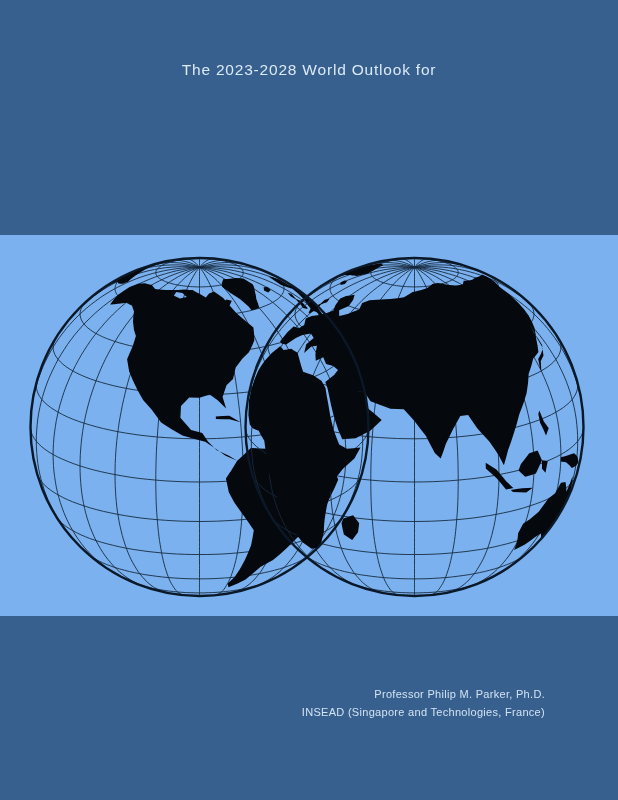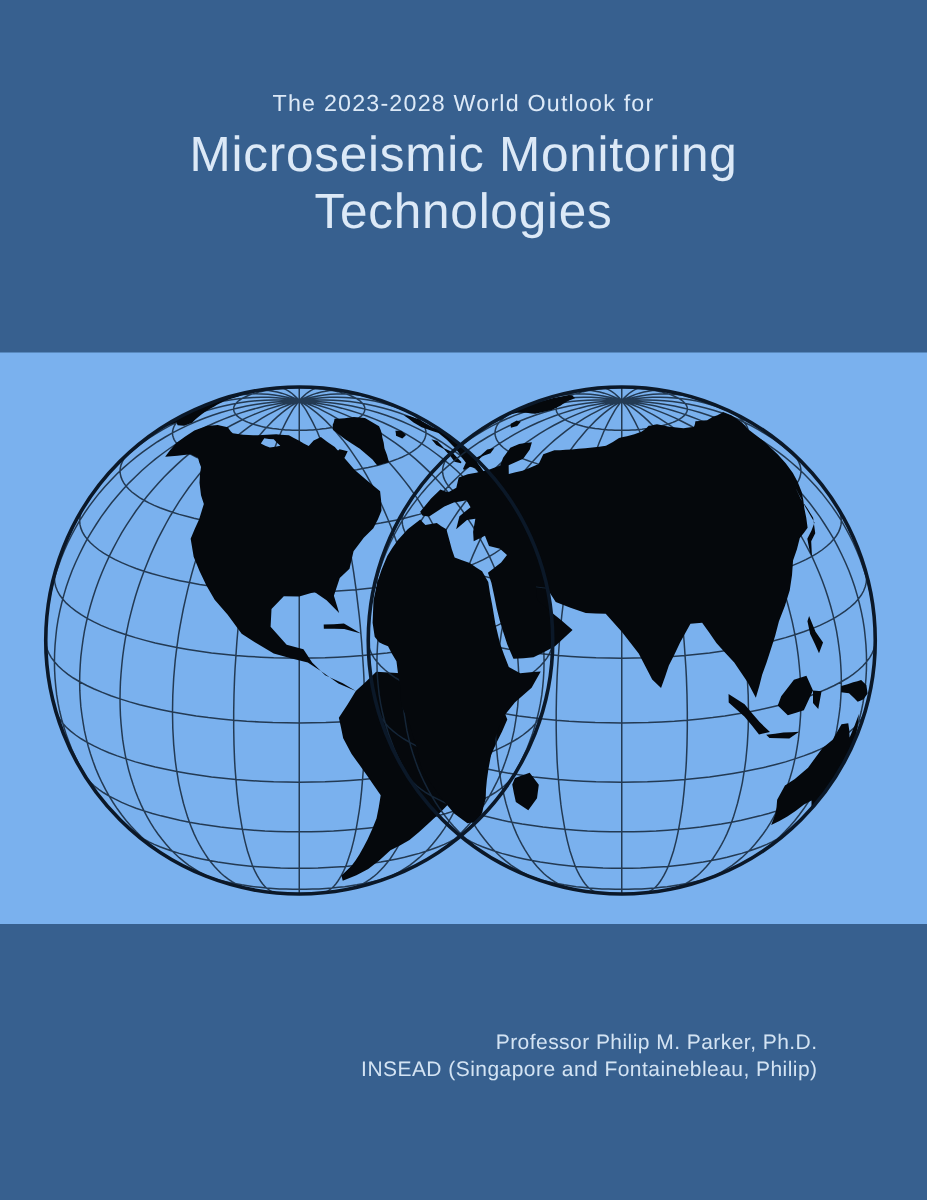--- a/index.html
+++ b/index.html
@@ -42,34 +42,33 @@
     font-weight: 400;
     font-size: 33px;
     line-height: 38px;
     letter-spacing: 0.5px;
     color: var(--title-text, #dce9f7);
   }
   .author-block {
     position: absolute;
     right: 73px; top: 685px;
     text-align: right;
-    font-size: 14px;
+    font-size: 11px;
     line-height: 18px;
     letter-spacing: 0.3px;
     color: var(--author-text, #d3e3f3);
   }
 </style>
 </head>
 <body>
 
 <div class="cover" style="--bg: #37608f; --band: #7ab1ee; --title-text: #dce9f7; --author-text: #d3e3f3;">
 
   <div class="series-line">The 2023-2028 World Outlook for</div>
 
-  <h1 class="book-title">Microseismic Monitoring Technologies</h1>
 
   <div class="map-band"></div>
 
   <svg class="map" viewBox="0 0 618 800">
       <defs>
         <clipPath id="clipgL">
           <circle cx="199.5" cy="427" r="169.6"></circle>
         </clipPath>
         <clipPath id="clipgR">
           <circle cx="414.5" cy="427" r="169.6"></circle>
@@ -82,16 +81,16 @@
       <g clip-path="url(#clipgR)">
         <path d="M348.8 582.7L351.7 583.8L354.7 584.8L358.0 585.8L361.3 586.8L364.8 587.6L368.5 588.5L372.3 589.2L376.1 589.9L380.1 590.5L384.2 591.1L388.4 591.5L392.6 592.0L396.9 592.3L401.3 592.6L405.7 592.7L410.1 592.9L414.5 592.9L418.9 592.9L423.3 592.7L427.7 592.6L432.1 592.3L436.4 592.0L440.6 591.5L444.8 591.1L448.9 590.5L452.9 589.9L456.8 589.2L460.5 588.5L464.2 587.6L467.7 586.8L471.0 585.8L474.3 584.8L477.3 583.8L480.2 582.7M302.9 553.9L305.3 555.8L308.0 557.7L311.0 559.4L314.3 561.2L317.8 562.9L321.6 564.5L325.7 566.0L330.0 567.5L334.5 568.9L339.3 570.2L344.3 571.5L349.4 572.6L354.7 573.7L360.2 574.7L365.9 575.5L371.7 576.3L377.6 577.0L383.6 577.6L389.7 578.0L395.8 578.4L402.0 578.7L408.2 578.8L414.5 578.9L420.8 578.8L427.0 578.7L433.2 578.4L439.3 578.0L445.4 577.6L451.4 577.0L457.3 576.3L463.1 575.5L468.8 574.7L474.3 573.7L479.6 572.6L484.7 571.5L489.7 570.2L494.5 568.9L499.0 567.5L503.3 566.0L507.4 564.5L511.2 562.9L514.7 561.2L518.0 559.4L521.0 557.7L523.7 555.8L526.1 553.9M271.3 516.8L273.1 519.2L275.3 521.6L277.9 524.0L280.8 526.3L284.1 528.5L287.8 530.7L291.8 532.8L296.1 534.9L300.8 536.9L305.7 538.8L311.0 540.6L316.6 542.3L322.4 543.9L328.5 545.4L334.8 546.9L341.3 548.2L348.1 549.4L355.0 550.4L362.0 551.4L369.3 552.2L376.6 552.9L384.1 553.5L391.6 554.0L399.2 554.3L406.8 554.5L414.5 554.5L422.2 554.5L429.8 554.3L437.4 554.0L444.9 553.5L452.4 552.9L459.7 552.2L467.0 551.4L474.0 550.4L480.9 549.4L487.7 548.2L494.2 546.9L500.5 545.4L506.6 543.9L512.4 542.3L518.0 540.6L523.3 538.8L528.2 536.9L532.9 534.9L537.2 532.8L541.3 530.7L544.9 528.5L548.2 526.3L551.1 524.0L553.7 521.6L555.9 519.2L557.7 516.8M252.2 473.9L253.3 476.7L254.8 479.4L256.8 482.1L259.2 484.8L262.1 487.4L265.4 490.0L269.1 492.5L273.1 494.9L277.6 497.3L282.4 499.6L287.6 501.8L293.2 503.9L299.1 505.9L305.3 507.9L311.8 509.7L318.5 511.4L325.6 512.9L332.9 514.4L340.4 515.7L348.1 516.9L356.0 518.0L364.1 518.9L372.3 519.7L380.6 520.3L389.0 520.8L397.4 521.2L406.0 521.4L414.5 521.5L423.0 521.4L431.6 521.2L440.0 520.8L448.4 520.3L456.8 519.7L464.9 518.9L473.0 518.0L480.9 516.9L488.6 515.7L496.1 514.4L503.4 512.9L510.5 511.4L517.2 509.7L523.7 507.9L529.9 505.9L535.8 503.9L541.4 501.8L546.6 499.6L551.4 497.3L555.9 494.9L559.9 492.5L563.6 490.0L566.9 487.4L569.8 484.8L572.2 482.1L574.2 479.4L575.7 476.7L576.8 473.9M245.5 427.0L245.7 429.9L246.4 432.8L247.6 435.6L249.2 438.4L251.3 441.2L253.8 444.0L256.7 446.7L260.1 449.4L263.9 452.0L268.1 454.5L272.8 457.0L277.8 459.3L283.2 461.6L288.9 463.8L295.0 465.9L301.4 467.9L308.1 469.8L315.2 471.5L322.5 473.1L330.0 474.6L337.8 476.0L345.8 477.3L353.9 478.4L362.3 479.3L370.8 480.1L379.4 480.8L388.1 481.3L396.8 481.7L405.7 481.9L414.5 482.0L423.3 481.9L432.2 481.7L440.9 481.3L449.6 480.8L458.2 480.1L466.7 479.3L475.1 478.4L483.2 477.3L491.2 476.0L499.0 474.6L506.5 473.1L513.8 471.5L520.9 469.8L527.6 467.9L534.0 465.9L540.1 463.8L545.8 461.6L551.2 459.3L556.2 457.0L560.9 454.5L565.1 452.0L568.9 449.4L572.3 446.7L575.2 444.0L577.7 441.2L579.8 438.4L581.4 435.6L582.6 432.8L583.3 429.9L583.5 427.0M251.5 382.9L251.3 385.6L251.5 388.4L252.2 391.2L253.3 394.0L254.8 396.7L256.8 399.4L259.2 402.1L262.1 404.7L265.4 407.3L269.1 409.8L273.1 412.2L277.6 414.6L282.4 416.9L287.6 419.1L293.2 421.2L299.1 423.2L305.3 425.1L311.8 426.9L318.5 428.6L325.6 430.2L332.9 431.7L340.4 433.0L348.1 434.2L356.0 435.3L364.1 436.2L372.3 437.0L380.6 437.6L389.0 438.1L397.4 438.5L406.0 438.7L414.5 438.8L423.0 438.7L431.6 438.5L440.0 438.1L448.4 437.6L456.8 437.0L464.9 436.2L473.0 435.3L480.9 434.2L488.6 433.0L496.1 431.7L503.4 430.2L510.5 428.6L517.2 426.9L523.7 425.1L529.9 423.2L535.8 421.2L541.4 419.1L546.6 416.9L551.4 414.6L555.9 412.2L559.9 409.8L563.6 407.3L566.9 404.7L569.8 402.1L572.2 399.4L574.2 396.7L575.7 394.0L576.8 391.2L577.5 388.4L577.7 385.6L577.5 382.9M269.9 339.6L268.9 342.1L268.3 344.6L268.1 347.1L268.3 349.6L268.9 352.1L269.9 354.6L271.3 357.0L273.1 359.4L275.3 361.8L277.9 364.2L280.8 366.5L284.1 368.7L287.8 370.9L291.8 373.1L296.1 375.1L300.8 377.1L305.7 379.0L311.0 380.8L316.6 382.5L322.4 384.1L328.5 385.7L334.8 387.1L341.3 388.4L348.1 389.6L355.0 390.6L362.0 391.6L369.3 392.4L376.6 393.1L384.1 393.7L391.6 394.2L399.2 394.5L406.8 394.7L414.5 394.8L422.2 394.7L429.8 394.5L437.4 394.2L444.9 393.7L452.4 393.1L459.7 392.4L467.0 391.6L474.0 390.6L480.9 389.6L487.7 388.4L494.2 387.1L500.5 385.7L506.6 384.1L512.4 382.5L518.0 380.8L523.3 379.0L528.2 377.1L532.9 375.1L537.2 373.1L541.3 370.9L544.9 368.7L548.2 366.5L551.1 364.2L553.7 361.8L555.9 359.4L557.7 357.0L559.1 354.6L560.1 352.1L560.7 349.6L560.9 347.1L560.7 344.6L560.1 342.1L559.1 339.6M300.8 302.0L299.1 303.9L297.6 305.9L296.5 307.9L295.7 309.9L295.2 312.0L295.0 314.0L295.2 316.0L295.7 318.1L296.5 320.1L297.6 322.1L299.1 324.1L300.8 326.0L302.9 328.0L305.3 329.8L308.0 331.7L311.0 333.5L314.3 335.2L317.8 336.9L321.6 338.5L325.7 340.0L330.0 341.5L334.5 342.9L339.3 344.2L344.3 345.5L349.4 346.6L354.7 347.7L360.2 348.7L365.9 349.6L371.7 350.3L377.6 351.0L383.6 351.6L389.7 352.1L395.8 352.4L402.0 352.7L408.2 352.9L414.5 352.9L420.8 352.9L427.0 352.7L433.2 352.4L439.3 352.1L445.4 351.6L451.4 351.0L457.3 350.3L463.1 349.6L468.8 348.7L474.3 347.7L479.6 346.6L484.7 345.5L489.7 344.2L494.5 342.9L499.0 341.5L503.3 340.0L507.4 338.5L511.2 336.9L514.7 335.2L518.0 333.5L521.0 331.7L523.7 329.8L526.1 328.0L528.2 326.0L529.9 324.1L531.4 322.1L532.5 320.1L533.3 318.1L533.8 316.0L534.0 314.0L533.8 312.0L533.3 309.9L532.5 307.9L531.4 305.9L529.9 303.9L528.2 302.0M346.1 272.4L343.6 273.6L341.3 274.9L339.2 276.1L337.3 277.4L335.6 278.8L334.1 280.1L332.9 281.5L331.8 282.9L331.0 284.3L330.5 285.7L330.1 287.2L330.0 288.6L330.1 290.1L330.5 291.5L331.0 292.9L331.8 294.3L332.9 295.7L334.1 297.1L335.6 298.5L337.3 299.8L339.2 301.1L341.3 302.4L343.6 303.6L346.1 304.8L348.8 305.9L351.7 307.0L354.7 308.1L358.0 309.1L361.3 310.0L364.8 310.9L368.5 311.7L372.3 312.4L376.1 313.1L380.1 313.7L384.2 314.3L388.4 314.8L392.6 315.2L396.9 315.5L401.3 315.8L405.7 316.0L410.1 316.1L414.5 316.1L418.9 316.1L423.3 316.0L427.7 315.8L432.1 315.5L436.4 315.2L440.6 314.8L444.8 314.3L448.9 313.7L452.9 313.1L456.8 312.4L460.5 311.7L464.2 310.9L467.7 310.0L471.0 309.1L474.3 308.1L477.3 307.0L480.2 305.9L482.9 304.8L485.4 303.6L487.7 302.4L489.8 301.1L491.7 299.8L493.4 298.5L494.9 297.1L496.1 295.7L497.2 294.3L498.0 292.9L498.5 291.5L498.9 290.1L499.0 288.6L498.9 287.2L498.5 285.7L498.0 284.3L497.2 282.9L496.1 281.5L494.9 280.1L493.4 278.8L491.7 277.4L489.8 276.1L487.7 274.9L485.4 273.6L482.9 272.4M414.5 258.4L412.2 258.4L409.9 258.5L407.7 258.6L405.4 258.7L403.2 258.9L401.0 259.1L398.8 259.4L396.7 259.6L394.6 260.0L392.6 260.3L390.7 260.7L388.8 261.1L387.0 261.6L385.2 262.1L383.6 262.6L382.0 263.1L380.5 263.7L379.1 264.3L377.8 264.9L376.6 265.5L375.5 266.2L374.5 266.9L373.7 267.5L372.9 268.3L372.3 269.0L371.7 269.7L371.3 270.4L371.0 271.2L370.8 271.9L370.8 272.7L370.8 273.4L371.0 274.1L371.3 274.9L371.7 275.6L372.3 276.3L372.9 277.1L373.7 277.8L374.5 278.4L375.5 279.1L376.6 279.8L377.8 280.4L379.1 281.0L380.5 281.6L382.0 282.2L383.6 282.7L385.2 283.2L387.0 283.7L388.8 284.2L390.7 284.6L392.6 285.0L394.6 285.3L396.7 285.7L398.8 285.9L401.0 286.2L403.2 286.4L405.4 286.6L407.7 286.7L409.9 286.8L412.2 286.9L414.5 286.9L416.8 286.9L419.1 286.8L421.3 286.7L423.6 286.6L425.8 286.4L428.0 286.2L430.2 285.9L432.3 285.7L434.4 285.3L436.4 285.0L438.3 284.6L440.2 284.2L442.0 283.7L443.8 283.2L445.4 282.7L447.0 282.2L448.5 281.6L449.9 281.0L451.2 280.4L452.4 279.8L453.5 279.1L454.5 278.4L455.3 277.8L456.1 277.1L456.8 276.3L457.3 275.6L457.7 274.9L458.0 274.1L458.2 273.4L458.2 272.7L458.2 271.9L458.0 271.2L457.7 270.4L457.3 269.7L456.8 269.0L456.1 268.3L455.3 267.5L454.5 266.9L453.5 266.2L452.4 265.5L451.2 264.9L449.9 264.3L448.5 263.7L447.0 263.1L445.4 262.6L443.8 262.1L442.0 261.6L440.2 261.1L438.3 260.7L436.4 260.3L434.4 260.0L432.3 259.6L430.2 259.4L428.0 259.1L425.8 258.9L423.6 258.7L421.3 258.6L419.1 258.5L416.8 258.4L414.5 258.4M414.5 258.0L414.5 258.2L414.5 258.6L414.5 259.3L414.5 260.1L414.5 261.1L414.5 262.3L414.5 263.8L414.5 265.4L414.5 267.2M401.0 258.6L402.4 258.7L403.9 259.1L405.4 259.6L406.9 260.4L408.4 261.4L409.9 262.5L411.4 263.9L413.0 265.4L414.5 267.2M385.6 260.5L388.4 260.3L391.2 260.3L394.1 260.4L396.9 260.8L399.8 261.4L402.7 262.1L405.7 263.1L408.6 264.3L411.6 265.6L414.5 267.2M365.9 265.2L369.7 264.3L373.6 263.5L377.6 263.0L381.6 262.7L385.6 262.5L389.7 262.6L393.7 262.9L397.9 263.3L402.0 264.0L406.2 264.9L410.3 265.9L414.5 267.2M332.7 279.1L336.9 276.9L341.3 274.9L345.8 273.0L350.3 271.3L355.0 269.8L359.7 268.5L364.4 267.4L369.3 266.5L374.2 265.8L379.1 265.3L384.1 265.0L389.1 264.9L394.1 264.9L399.2 265.2L404.3 265.7L409.4 266.3L414.5 267.2M285.9 317.4L289.4 313.4L293.2 309.5L297.1 305.8L301.1 302.2L305.3 298.7L309.6 295.4L314.0 292.3L318.5 289.4L323.2 286.6L328.0 283.9L332.9 281.5L337.9 279.2L342.9 277.1L348.1 275.2L353.3 273.5L358.7 272.0L364.1 270.6L369.5 269.5L375.0 268.5L380.6 267.7L386.2 267.2L391.8 266.8L397.4 266.6L403.1 266.6L408.8 266.8L414.5 267.2M245.5 427.0L245.6 421.4L245.9 415.9L246.4 410.3L247.1 404.8L248.1 399.3L249.2 393.8L250.5 388.3L252.0 383.0L253.8 377.6L255.7 372.3L257.8 367.1L260.1 362.0L262.6 357.0L265.3 352.0L268.1 347.1L271.2 342.3L274.4 337.6L277.8 333.1L281.3 328.6L285.0 324.3L288.9 320.1L292.9 316.0L297.1 312.1L301.4 308.3L305.9 304.6L310.5 301.1L315.2 297.7L320.0 294.5L324.9 291.5L330.0 288.6L335.2 285.9L340.4 283.4L345.8 281.0L351.2 278.8L356.7 276.8L362.3 275.0L367.9 273.4L373.6 272.0L379.4 270.7L385.2 269.6L391.0 268.8L396.8 268.1L402.7 267.6L408.6 267.3L414.5 267.2M282.4 532.4L279.2 528.2L276.1 523.8L273.1 519.2L270.4 514.6L267.8 509.8L265.4 505.0L263.1 500.1L261.1 495.0L259.2 489.9L257.6 484.7L256.1 479.5L254.8 474.2L253.7 468.8L252.8 463.3L252.2 457.9L251.7 452.4L251.4 446.8L251.3 441.2L251.4 435.7L251.7 430.1L252.2 424.5L252.8 418.9L253.7 413.3L254.8 407.7L256.1 402.2L257.6 396.6L259.2 391.2L261.1 385.7L263.1 380.3L265.4 375.0L267.8 369.8L270.4 364.6L273.1 359.4L276.1 354.4L279.2 349.5L282.4 344.6L285.9 339.8L289.4 335.2L293.2 330.7L297.1 326.2L301.1 321.9L305.3 317.8L309.6 313.7L314.0 309.8L318.5 306.1L323.2 302.5L328.0 299.0L332.9 295.7L337.9 292.6L342.9 289.6L348.1 286.8L353.3 284.2L358.7 281.7L364.1 279.4L369.5 277.3L375.0 275.4L380.6 273.7L386.2 272.1L391.8 270.7L397.4 269.6L403.1 268.6L408.8 267.8L414.5 267.2M328.5 572.4L324.4 569.9L320.4 567.1L316.6 564.2L312.8 561.1L309.2 557.8L305.7 554.4L302.4 550.8L299.2 547.1L296.1 543.2L293.2 539.2L290.4 535.0L287.8 530.7L285.3 526.3L283.0 521.8L280.8 517.1L278.8 512.4L277.0 507.5L275.3 502.5L273.8 497.5L272.5 492.4L271.3 487.1L270.4 481.8L269.6 476.5L268.9 471.1L268.5 465.6L268.2 460.1L268.1 454.5L268.2 448.9L268.5 443.3L268.9 437.7L269.6 432.0L270.4 426.3L271.3 420.7L272.5 415.0L273.8 409.4L275.3 403.8L277.0 398.2L278.8 392.6L280.8 387.1L283.0 381.7L285.3 376.3L287.8 370.9L290.4 365.7L293.2 360.5L296.1 355.3L299.2 350.3L302.4 345.4L305.7 340.5L309.2 335.8L312.8 331.2L316.6 326.7L320.4 322.3L324.4 318.0L328.5 313.9L332.7 309.9L336.9 306.1L341.3 302.4L345.8 298.8L350.3 295.4L355.0 292.2L359.7 289.1L364.4 286.3L369.3 283.5L374.2 281.0L379.1 278.6L384.1 276.4L389.1 274.4L394.1 272.6L399.2 271.0L404.3 269.5L409.4 268.3L414.5 267.2M362.1 587.7L358.4 586.4L354.7 584.8L351.2 583.1L347.7 581.2L344.3 579.1L340.9 576.9L337.7 574.4L334.5 571.8L331.5 569.0L328.5 566.0L325.7 562.8L323.0 559.5L320.3 556.0L317.8 552.4L315.4 548.6L313.2 544.7L311.0 540.6L309.0 536.4L307.1 532.0L305.3 527.5L303.7 522.9L302.2 518.2L300.8 513.4L299.6 508.4L298.5 503.4L297.6 498.3L296.8 493.1L296.2 487.8L295.7 482.4L295.3 477.0L295.1 471.5L295.0 465.9L295.1 460.3L295.3 454.7L295.7 449.0L296.2 443.3L296.8 437.6L297.6 431.8L298.5 426.1L299.6 420.4L300.8 414.6L302.2 408.9L303.7 403.2L305.3 397.5L307.1 391.9L309.0 386.3L311.0 380.8L313.2 375.3L315.4 369.9L317.8 364.6L320.3 359.3L323.0 354.1L325.7 349.0L328.5 344.0L331.5 339.1L334.5 334.3L337.7 329.6L340.9 325.0L344.3 320.6L347.7 316.3L351.2 312.1L354.7 308.1L358.4 304.2L362.1 300.4L365.9 296.8L369.7 293.4L373.6 290.2L377.6 287.1L381.6 284.1L385.6 281.4L389.7 278.8L393.7 276.4L397.9 274.2L402.0 272.1L406.2 270.3L410.3 268.7L414.5 267.2M382.8 593.0L380.1 592.4L377.5 591.5L374.8 590.5L372.3 589.2L369.7 587.8L367.2 586.1L364.8 584.3L362.5 582.3L360.2 580.0L358.0 577.6L355.8 575.0L353.7 572.3L351.7 569.3L349.8 566.2L347.9 562.9L346.1 559.5L344.4 555.9L342.8 552.1L341.3 548.2L339.9 544.1L338.6 539.9L337.3 535.5L336.2 531.0L335.1 526.4L334.1 521.7L333.3 516.8L332.5 511.9L331.8 506.8L331.3 501.7L330.8 496.4L330.5 491.1L330.2 485.7L330.1 480.2L330.0 474.6L330.1 469.0L330.2 463.4L330.5 457.7L330.8 451.9L331.3 446.2L331.8 440.4L332.5 434.6L333.3 428.8L334.1 422.9L335.1 417.1L336.2 411.3L337.3 405.5L338.6 399.8L339.9 394.1L341.3 388.4L342.8 382.7L344.4 377.1L346.1 371.6L347.9 366.2L349.8 360.8L351.7 355.5L353.7 350.3L355.8 345.2L358.0 340.1L360.2 335.2L362.5 330.4L364.8 325.7L367.2 321.2L369.7 316.7L372.3 312.4L374.8 308.3L377.5 304.3L380.1 300.4L382.8 296.7L385.6 293.1L388.4 289.8L391.2 286.5L394.1 283.5L396.9 280.6L399.8 277.9L402.7 275.4L405.7 273.1L408.6 270.9L411.6 269.0L414.5 267.2M399.5 595.3L398.1 595.1L396.7 594.6L395.3 593.9L394.0 593.0L392.6 592.0L391.3 590.7L390.0 589.2L388.8 587.5L387.6 585.6L386.4 583.6L385.2 581.3L384.1 578.9L383.0 576.2L382.0 573.4L381.0 570.4L380.0 567.3L379.1 563.9L378.2 560.4L377.4 556.7L376.6 552.9L375.9 548.9L375.2 544.8L374.5 540.5L373.9 536.1L373.4 531.6L372.9 526.9L372.5 522.1L372.1 517.2L371.7 512.2L371.4 507.1L371.2 501.9L371.0 496.6L370.9 491.2L370.8 485.7L370.8 480.1L370.8 474.5L370.9 468.9L371.0 463.2L371.2 457.4L371.4 451.6L371.7 445.8L372.1 439.9L372.5 434.0L372.9 428.2L373.4 422.3L373.9 416.4L374.5 410.6L375.2 404.7L375.9 398.9L376.6 393.1L377.4 387.4L378.2 381.7L379.1 376.1L380.0 370.5L381.0 365.0L382.0 359.6L383.0 354.2L384.1 349.0L385.2 343.8L386.4 338.8L387.6 333.8L388.8 329.0L390.0 324.2L391.3 319.7L392.6 315.2L394.0 310.9L395.3 306.7L396.7 302.6L398.1 298.8L399.5 295.0L401.0 291.5L402.4 288.0L403.9 284.8L405.4 281.7L406.9 278.9L408.4 276.2L409.9 273.6L411.4 271.3L413.0 269.2L414.5 267.2M414.5 596.0L414.5 595.8L414.5 595.4L414.5 594.7L414.5 593.9L414.5 592.9L414.5 591.7L414.5 590.2L414.5 588.6L414.5 586.8L414.5 584.8L414.5 582.6L414.5 580.2L414.5 577.6L414.5 574.8L414.5 571.9L414.5 568.7L414.5 565.4L414.5 562.0L414.5 558.3L414.5 554.5L414.5 550.6L414.5 546.5L414.5 542.3L414.5 537.9L414.5 533.4L414.5 528.7L414.5 523.9L414.5 519.0L414.5 514.0L414.5 508.9L414.5 503.7L414.5 498.4L414.5 493.0L414.5 487.6L414.5 482.0L414.5 476.4L414.5 470.7L414.5 465.0L414.5 459.2L414.5 453.4L414.5 447.6L414.5 441.7L414.5 435.8L414.5 429.9L414.5 424.1L414.5 418.2L414.5 412.3L414.5 406.4L414.5 400.6L414.5 394.8L414.5 389.0L414.5 383.3L414.5 377.6L414.5 372.0L414.5 366.4L414.5 361.0L414.5 355.6L414.5 350.3L414.5 345.1L414.5 340.0L414.5 335.0L414.5 330.1L414.5 325.3L414.5 320.6L414.5 316.1L414.5 311.7L414.5 307.5L414.5 303.4L414.5 299.5L414.5 295.7L414.5 292.0L414.5 288.6L414.5 285.3L414.5 282.1L414.5 279.2L414.5 276.4L414.5 273.8L414.5 271.4L414.5 269.2L414.5 267.2M429.5 595.3L430.9 595.1L432.3 594.6L433.7 593.9L435.0 593.0L436.4 592.0L437.7 590.7L439.0 589.2L440.2 587.5L441.4 585.6L442.6 583.6L443.8 581.3L444.9 578.9L446.0 576.2L447.0 573.4L448.0 570.4L449.0 567.3L449.9 563.9L450.8 560.4L451.6 556.7L452.4 552.9L453.1 548.9L453.8 544.8L454.5 540.5L455.1 536.1L455.6 531.6L456.1 526.9L456.5 522.1L456.9 517.2L457.3 512.2L457.6 507.1L457.8 501.9L458.0 496.6L458.1 491.2L458.2 485.7L458.2 480.1L458.2 474.5L458.1 468.9L458.0 463.2L457.8 457.4L457.6 451.6L457.3 445.8L456.9 439.9L456.5 434.0L456.1 428.2L455.6 422.3L455.1 416.4L454.5 410.6L453.8 404.7L453.1 398.9L452.4 393.1L451.6 387.4L450.8 381.7L449.9 376.1L449.0 370.5L448.0 365.0L447.0 359.6L446.0 354.2L444.9 349.0L443.8 343.8L442.6 338.8L441.4 333.8L440.2 329.0L439.0 324.2L437.7 319.7L436.4 315.2L435.0 310.9L433.7 306.7L432.3 302.6L430.9 298.8L429.5 295.0L428.0 291.5L426.6 288.0L425.1 284.8L423.6 281.7L422.1 278.9L420.6 276.2L419.1 273.6L417.6 271.3L416.0 269.2L414.5 267.2M446.2 593.0L448.9 592.4L451.5 591.5L454.2 590.5L456.8 589.2L459.3 587.8L461.8 586.1L464.2 584.3L466.5 582.3L468.8 580.0L471.0 577.6L473.2 575.0L475.3 572.3L477.3 569.3L479.2 566.2L481.1 562.9L482.9 559.5L484.6 555.9L486.2 552.1L487.7 548.2L489.1 544.1L490.4 539.9L491.7 535.5L492.8 531.0L493.9 526.4L494.9 521.7L495.7 516.8L496.5 511.9L497.2 506.8L497.7 501.7L498.2 496.4L498.5 491.1L498.8 485.7L498.9 480.2L499.0 474.6L498.9 469.0L498.8 463.4L498.5 457.7L498.2 451.9L497.7 446.2L497.2 440.4L496.5 434.6L495.7 428.8L494.9 422.9L493.9 417.1L492.8 411.3L491.7 405.5L490.4 399.8L489.1 394.1L487.7 388.4L486.2 382.7L484.6 377.1L482.9 371.6L481.1 366.2L479.2 360.8L477.3 355.5L475.3 350.3L473.2 345.2L471.0 340.1L468.8 335.2L466.5 330.4L464.2 325.7L461.8 321.2L459.3 316.7L456.8 312.4L454.2 308.3L451.5 304.3L448.9 300.4L446.2 296.7L443.4 293.1L440.6 289.8L437.8 286.5L434.9 283.5L432.1 280.6L429.2 277.9L426.3 275.4L423.3 273.1L420.4 270.9L417.4 269.0L414.5 267.2M466.9 587.7L470.6 586.4L474.3 584.8L477.8 583.1L481.3 581.2L484.7 579.1L488.1 576.9L491.3 574.4L494.5 571.8L497.5 569.0L500.5 566.0L503.3 562.8L506.0 559.5L508.7 556.0L511.2 552.4L513.6 548.6L515.8 544.7L518.0 540.6L520.0 536.4L521.9 532.0L523.7 527.5L525.3 522.9L526.8 518.2L528.2 513.4L529.4 508.4L530.5 503.4L531.4 498.3L532.2 493.1L532.8 487.8L533.3 482.4L533.7 477.0L533.9 471.5L534.0 465.9L533.9 460.3L533.7 454.7L533.3 449.0L532.8 443.3L532.2 437.6L531.4 431.8L530.5 426.1L529.4 420.4L528.2 414.6L526.8 408.9L525.3 403.2L523.7 397.5L521.9 391.9L520.0 386.3L518.0 380.8L515.8 375.3L513.6 369.9L511.2 364.6L508.7 359.3L506.0 354.1L503.3 349.0L500.5 344.0L497.5 339.1L494.5 334.3L491.3 329.6L488.1 325.0L484.7 320.6L481.3 316.3L477.8 312.1L474.3 308.1L470.6 304.2L466.9 300.4L463.1 296.8L459.3 293.4L455.4 290.2L451.4 287.1L447.4 284.1L443.4 281.4L439.3 278.8L435.3 276.4L431.1 274.2L427.0 272.1L422.8 270.3L418.7 268.7L414.5 267.2M500.5 572.4L504.6 569.9L508.6 567.1L512.4 564.2L516.2 561.1L519.8 557.8L523.3 554.4L526.6 550.8L529.8 547.1L532.9 543.2L535.8 539.2L538.6 535.0L541.3 530.7L543.7 526.3L546.0 521.8L548.2 517.1L550.2 512.4L552.0 507.5L553.7 502.5L555.2 497.5L556.5 492.4L557.7 487.1L558.6 481.8L559.4 476.5L560.1 471.1L560.5 465.6L560.8 460.1L560.9 454.5L560.8 448.9L560.5 443.3L560.1 437.7L559.4 432.0L558.6 426.3L557.7 420.7L556.5 415.0L555.2 409.4L553.7 403.8L552.0 398.2L550.2 392.6L548.2 387.1L546.0 381.7L543.7 376.3L541.3 370.9L538.6 365.7L535.8 360.5L532.9 355.3L529.8 350.3L526.6 345.4L523.3 340.5L519.8 335.8L516.2 331.2L512.4 326.7L508.6 322.3L504.6 318.0L500.5 313.9L496.3 309.9L492.1 306.1L487.7 302.4L483.2 298.8L478.7 295.4L474.0 292.2L469.3 289.1L464.6 286.3L459.7 283.5L454.8 281.0L449.9 278.6L444.9 276.4L439.9 274.4L434.9 272.6L429.8 271.0L424.7 269.5L419.6 268.3L414.5 267.2M546.6 532.4L549.8 528.2L552.9 523.8L555.9 519.2L558.6 514.6L561.2 509.8L563.6 505.0L565.9 500.1L567.9 495.0L569.8 489.9L571.4 484.7L572.9 479.5L574.2 474.2L575.3 468.8L576.2 463.3L576.8 457.9L577.3 452.4L577.6 446.8L577.7 441.2L577.6 435.7L577.3 430.1L576.8 424.5L576.2 418.9L575.3 413.3L574.2 407.7L572.9 402.2L571.4 396.6L569.8 391.2L567.9 385.7L565.9 380.3L563.6 375.0L561.2 369.8L558.6 364.6L555.9 359.4L552.9 354.4L549.8 349.5L546.6 344.6L543.1 339.8L539.6 335.2L535.8 330.7L531.9 326.2L527.9 321.9L523.7 317.8L519.4 313.7L515.0 309.8L510.5 306.1L505.8 302.5L501.0 299.0L496.1 295.7L491.1 292.6L486.1 289.6L480.9 286.8L475.7 284.2L470.3 281.7L464.9 279.4L459.5 277.3L454.0 275.4L448.4 273.7L442.8 272.1L437.2 270.7L431.6 269.6L425.9 268.6L420.2 267.8L414.5 267.2M583.5 427.0L583.4 421.4L583.1 415.9L582.6 410.3L581.9 404.8L580.9 399.3L579.8 393.8L578.5 388.3L577.0 383.0L575.2 377.6L573.3 372.3L571.2 367.1L568.9 362.0L566.4 357.0L563.7 352.0L560.9 347.1L557.8 342.3L554.6 337.6L551.2 333.1L547.7 328.6L544.0 324.3L540.1 320.1L536.1 316.0L531.9 312.1L527.6 308.3L523.1 304.6L518.5 301.1L513.8 297.7L509.0 294.5L504.1 291.5L499.0 288.6L493.8 285.9L488.6 283.4L483.2 281.0L477.8 278.8L472.3 276.8L466.7 275.0L461.1 273.4L455.4 272.0L449.6 270.7L443.8 269.6L438.0 268.8L432.2 268.1L426.3 267.6L420.4 267.3L414.5 267.2M543.1 317.4L539.6 313.4L535.8 309.5L531.9 305.8L527.9 302.2L523.7 298.7L519.4 295.4L515.0 292.3L510.5 289.4L505.8 286.6L501.0 283.9L496.1 281.5L491.1 279.2L486.1 277.1L480.9 275.2L475.7 273.5L470.3 272.0L464.9 270.6L459.5 269.5L454.0 268.5L448.4 267.7L442.8 267.2L437.2 266.8L431.6 266.6L425.9 266.6L420.2 266.8L414.5 267.2M496.3 279.1L492.1 276.9L487.7 274.9L483.2 273.0L478.7 271.3L474.0 269.8L469.3 268.5L464.6 267.4L459.7 266.5L454.8 265.8L449.9 265.3L444.9 265.0L439.9 264.9L434.9 264.9L429.8 265.2L424.7 265.7L419.6 266.3L414.5 267.2M463.1 265.2L459.3 264.3L455.4 263.5L451.4 263.0L447.4 262.7L443.4 262.5L439.3 262.6L435.3 262.9L431.1 263.3L427.0 264.0L422.8 264.9L418.7 265.9L414.5 267.2M443.4 260.5L440.6 260.3L437.8 260.3L434.9 260.4L432.1 260.8L429.2 261.4L426.3 262.1L423.3 263.1L420.4 264.3L417.4 265.6L414.5 267.2M428.0 258.6L426.6 258.7L425.1 259.1L423.6 259.6L422.1 260.4L420.6 261.4L419.1 262.5L417.6 263.9L416.0 265.4L414.5 267.2" fill="none" stroke="#17293d" stroke-width="1" stroke-opacity="0.88"></path>
         <path d="M467.0 267.3L462.9 266.0L458.8 264.7L455.9 263.8L452.9 263.0L449.9 262.2L447.9 261.6L445.8 261.1L443.4 260.5L439.4 259.9L435.5 259.3L431.5 258.9L428.2 258.6L424.9 258.3L421.8 258.2L418.7 258.1L415.7 258.1L412.8 258.1L409.9 258.2L407.1 258.3L404.2 258.5L400.1 258.7L395.7 259.1L391.9 259.5L388.0 260.1L387.0 260.4L385.3 260.8L383.8 261.3L378.1 262.2L372.1 263.5L363.0 266.0L353.7 269.3L343.9 273.4L334.0 278.4L330.8 280.2L327.8 281.9L327.2 282.3L327.0 282.4L329.3 281.1L330.7 280.3L327.5 282.1L330.1 280.6L327.6 282.0L318.4 288.0L330.5 280.3L341.1 274.8L350.1 270.7L361.6 266.5L367.6 264.6L362.7 266.1L342.3 274.2L327.1 282.4L314.9 290.5L300.1 302.6L286.6 316.6L277.0 328.8L288.6 314.2L304.9 298.4L317.9 288.3L333.2 278.9L350.1 270.7L369.4 264.1L388.4 260.0L406.6 258.2L421.8 258.2L431.3 258.8L439.3 259.8L446.0 261.0L450.5 261.9L448.4 261.4L446.3 261.0L445.2 260.8L449.1 261.6L453.0 262.4L454.6 262.8L455.8 263.1L458.5 263.8L460.8 264.5L464.4 265.5L467.9 266.6L472.9 268.4L478.0 270.4L483.1 272.5L488.1 274.9L486.5 274.1L484.6 273.2L479.9 271.4L475.1 269.9ZM342.8 274.0L340.2 275.5L337.9 277.0L341.2 276.0L344.9 275.1L347.3 275.1L350.2 275.1L352.1 275.4L354.3 275.6L356.8 275.9L367.9 273.4L370.8 271.8L373.9 270.3L375.2 269.4L376.6 268.5L378.1 267.7L379.8 266.8L381.6 266.1L383.5 265.3L382.7 264.9L382.2 264.4L381.8 263.9L379.3 263.4L369.0 265.3L357.5 268.5L347.2 272.2ZM376.0 262.4L373.6 263.0L371.5 263.6L369.9 264.0L368.6 264.4L363.4 266.0L363.1 266.0L363.1 266.0L365.9 265.2L368.9 264.3L372.4 263.3ZM340.5 282.5L340.4 283.8L340.6 285.1L344.8 284.0L347.2 281.2L345.8 280.8L344.5 280.4ZM280.1 341.2L287.4 332.3L293.6 326.4L296.1 327.3L298.9 328.2L304.2 325.1L305.8 318.4L311.8 316.1L315.5 315.5L319.4 314.9L326.8 312.9L333.5 310.4L335.4 305.2L340.2 298.5L346.1 296.0L350.3 295.4L354.6 294.8L353.2 299.7L348.8 305.9L339.1 310.2L339.2 316.0L343.7 314.9L348.3 313.8L353.7 311.6L359.1 309.4L362.2 302.9L369.6 300.2L373.3 300.1L377.1 299.8L381.3 299.6L385.6 299.2L390.3 298.9L394.9 298.4L399.5 297.9L404.0 297.2L408.6 294.6L412.7 292.0L415.4 291.4L418.0 290.8L420.5 290.2L422.9 289.5L425.2 288.7L427.3 288.0L429.3 286.6L431.0 285.3L432.4 283.9L434.3 283.6L436.2 283.2L438.0 282.9L442.0 283.7L446.3 284.5L449.4 284.9L452.5 285.2L455.7 285.5L458.0 285.2L460.4 284.9L462.6 284.6L463.1 283.3L463.4 282.1L463.6 280.8L466.3 280.7L468.9 280.4L471.4 280.1L472.8 279.4L474.0 278.6L475.1 277.8L476.8 277.3L478.3 276.8L479.5 276.2L480.6 275.7L481.4 275.2L482.0 274.6L487.5 276.9L491.1 279.2L494.6 281.7L496.8 283.9L498.7 286.2L509.0 294.0L518.4 302.9L523.8 308.9L528.6 315.4L531.8 321.4L534.4 327.8L535.5 333.2L536.2 338.7L537.5 345.2L538.4 351.9L536.0 355.2L533.2 358.6L531.3 366.1L528.7 373.7L528.0 383.5L526.5 393.5L523.3 403.8L519.3 414.2L516.7 424.1L513.6 433.9L511.0 441.9L508.1 449.9L506.1 457.6L503.9 465.2L498.4 454.8L494.0 448.3L489.5 441.7L483.6 435.3L477.6 428.7L472.9 421.9L468.1 415.1L460.3 415.9L453.4 428.4L449.7 436.1L445.9 443.7L443.4 451.2L440.7 458.6L434.8 453.0L430.3 444.4L425.8 435.7L420.1 428.4L414.5 421.1L403.8 409.2L397.2 409.0L390.5 408.7L380.3 405.1L370.5 401.3L364.4 391.9L357.3 391.0L358.1 399.9L365.9 406.8L374.2 413.5L381.7 420.0L370.0 430.9L362.8 434.6L355.7 438.2L349.0 438.8L342.3 439.2L338.2 429.7L335.6 421.7L333.2 413.8L331.2 405.8L329.6 397.9L327.6 388.5L325.3 381.9L334.1 375.0L338.0 370.0L333.3 365.9L326.0 364.0L323.3 357.2L315.8 360.8L315.4 354.5L316.9 345.8L311.3 346.6L304.1 352.9L306.3 344.2L313.7 338.1L311.0 333.5L306.7 334.3L302.5 335.0L296.2 337.7L286.1 344.4L281.8 343.8ZM309.3 313.4L317.2 309.1L320.9 304.3L327.0 302.2L329.6 298.7L324.8 299.7L320.4 303.7L315.0 306.3L310.9 307.9L308.7 312.5ZM280.2 346.3L271.8 352.9L265.0 360.4L261.4 365.5L258.2 370.7L254.5 379.5L251.5 388.4L249.0 400.3L248.4 415.1L249.8 424.5L252.7 428.2L255.4 429.5L258.7 430.8L261.3 435.8L264.3 440.8L265.3 448.6L266.7 456.5L267.0 463.4L267.5 470.2L273.4 483.5L275.6 491.8L278.3 499.9L279.7 507.0L281.6 513.9L286.3 520.9L291.2 527.7L296.8 535.2L302.8 542.4L311.6 548.8L314.6 548.3L317.8 547.8L321.5 541.9L322.4 537.4L323.8 532.7L324.0 526.3L324.6 519.8L325.6 512.9L326.9 505.9L328.5 498.6L330.5 491.1L332.7 484.8L335.2 478.4L343.2 468.4L354.4 458.5L360.5 447.6L353.6 448.2L346.8 448.8L339.2 444.6L336.1 436.7L333.3 428.8L330.3 416.2L328.2 403.7L326.7 395.8L325.5 388.0L321.4 380.8L317.2 378.1L313.2 375.3L308.0 373.5L303.1 371.7L301.2 366.1L299.7 360.5L297.6 352.8L294.2 350.8L291.2 348.7L287.3 349.4L283.6 350.0L281.8 348.1ZM343.3 518.6L353.1 515.2L359.2 523.2L358.0 532.2L352.2 540.1L343.9 534.6L342.6 528.9L341.5 523.0ZM485.7 462.7L496.4 469.5L501.5 475.6L506.4 481.4L513.3 488.0L506.0 489.6L501.4 483.8L496.4 477.9L485.8 468.4ZM520.8 464.2L529.3 453.2L537.6 450.5L542.0 460.3L535.9 473.5L530.7 475.2L525.2 476.8L518.5 470.4ZM510.8 489.9L516.7 489.1L522.3 488.3L527.7 488.1L532.8 487.8L526.2 492.4L519.8 492.2L513.0 492.0ZM542.0 460.3L547.7 460.9L545.5 472.7L542.0 468.7ZM560.8 457.3L565.0 456.2L568.8 454.9L571.6 454.1L574.1 453.3L576.0 455.1L577.6 456.9L578.4 462.4L575.7 466.1L573.9 467.0L571.8 467.9L569.2 465.1L566.0 462.2L560.7 461.5ZM540.0 368.3L538.2 359.1L541.0 353.7L543.0 348.3L536.9 338.0L532.7 329.8L529.9 324.1L533.9 332.7L538.2 338.8L542.1 345.1L543.5 355.5L540.8 360.9L541.3 370.9ZM539.4 410.6L543.7 421.2L548.7 428.3L546.0 435.5L543.2 429.1L540.1 422.7L538.3 414.1ZM523.3 523.6L518.1 533.2L517.7 538.0L516.9 542.6L514.1 550.0L519.6 547.3L524.9 544.4L530.6 540.5L536.0 536.4L541.0 533.6L541.0 537.0L540.5 538.9L541.6 538.1L542.5 537.3L544.3 535.2L552.6 524.4L557.2 517.5L561.4 510.5L564.5 504.8L567.4 499.0L570.4 491.5L571.3 486.4L572.2 481.2L572.6 476.0L569.7 483.9L566.4 491.7L566.2 487.0L565.5 482.1L561.0 482.8L555.1 493.2L548.2 498.8L538.7 511.8L529.9 519.3Z" fill="#05080c" stroke="none"></path>
       </g>
       <circle cx="199.5" cy="427" r="169" fill="none" stroke="#0b1828" stroke-width="2.4"></circle>
       <circle cx="414.5" cy="427" r="169" fill="none" stroke="#0b1828" stroke-width="2.4"></circle>
     </svg>
 
   <div class="author-block">
     <div>Professor Philip M. Parker, Ph.D.</div>
-    <div>INSEAD (Singapore and Fontainebleau, Philip)</div>
+    <div>INSEAD (Singapore and Technologies, France)</div>
   </div>
 
 </div>
 
 </body></html>

